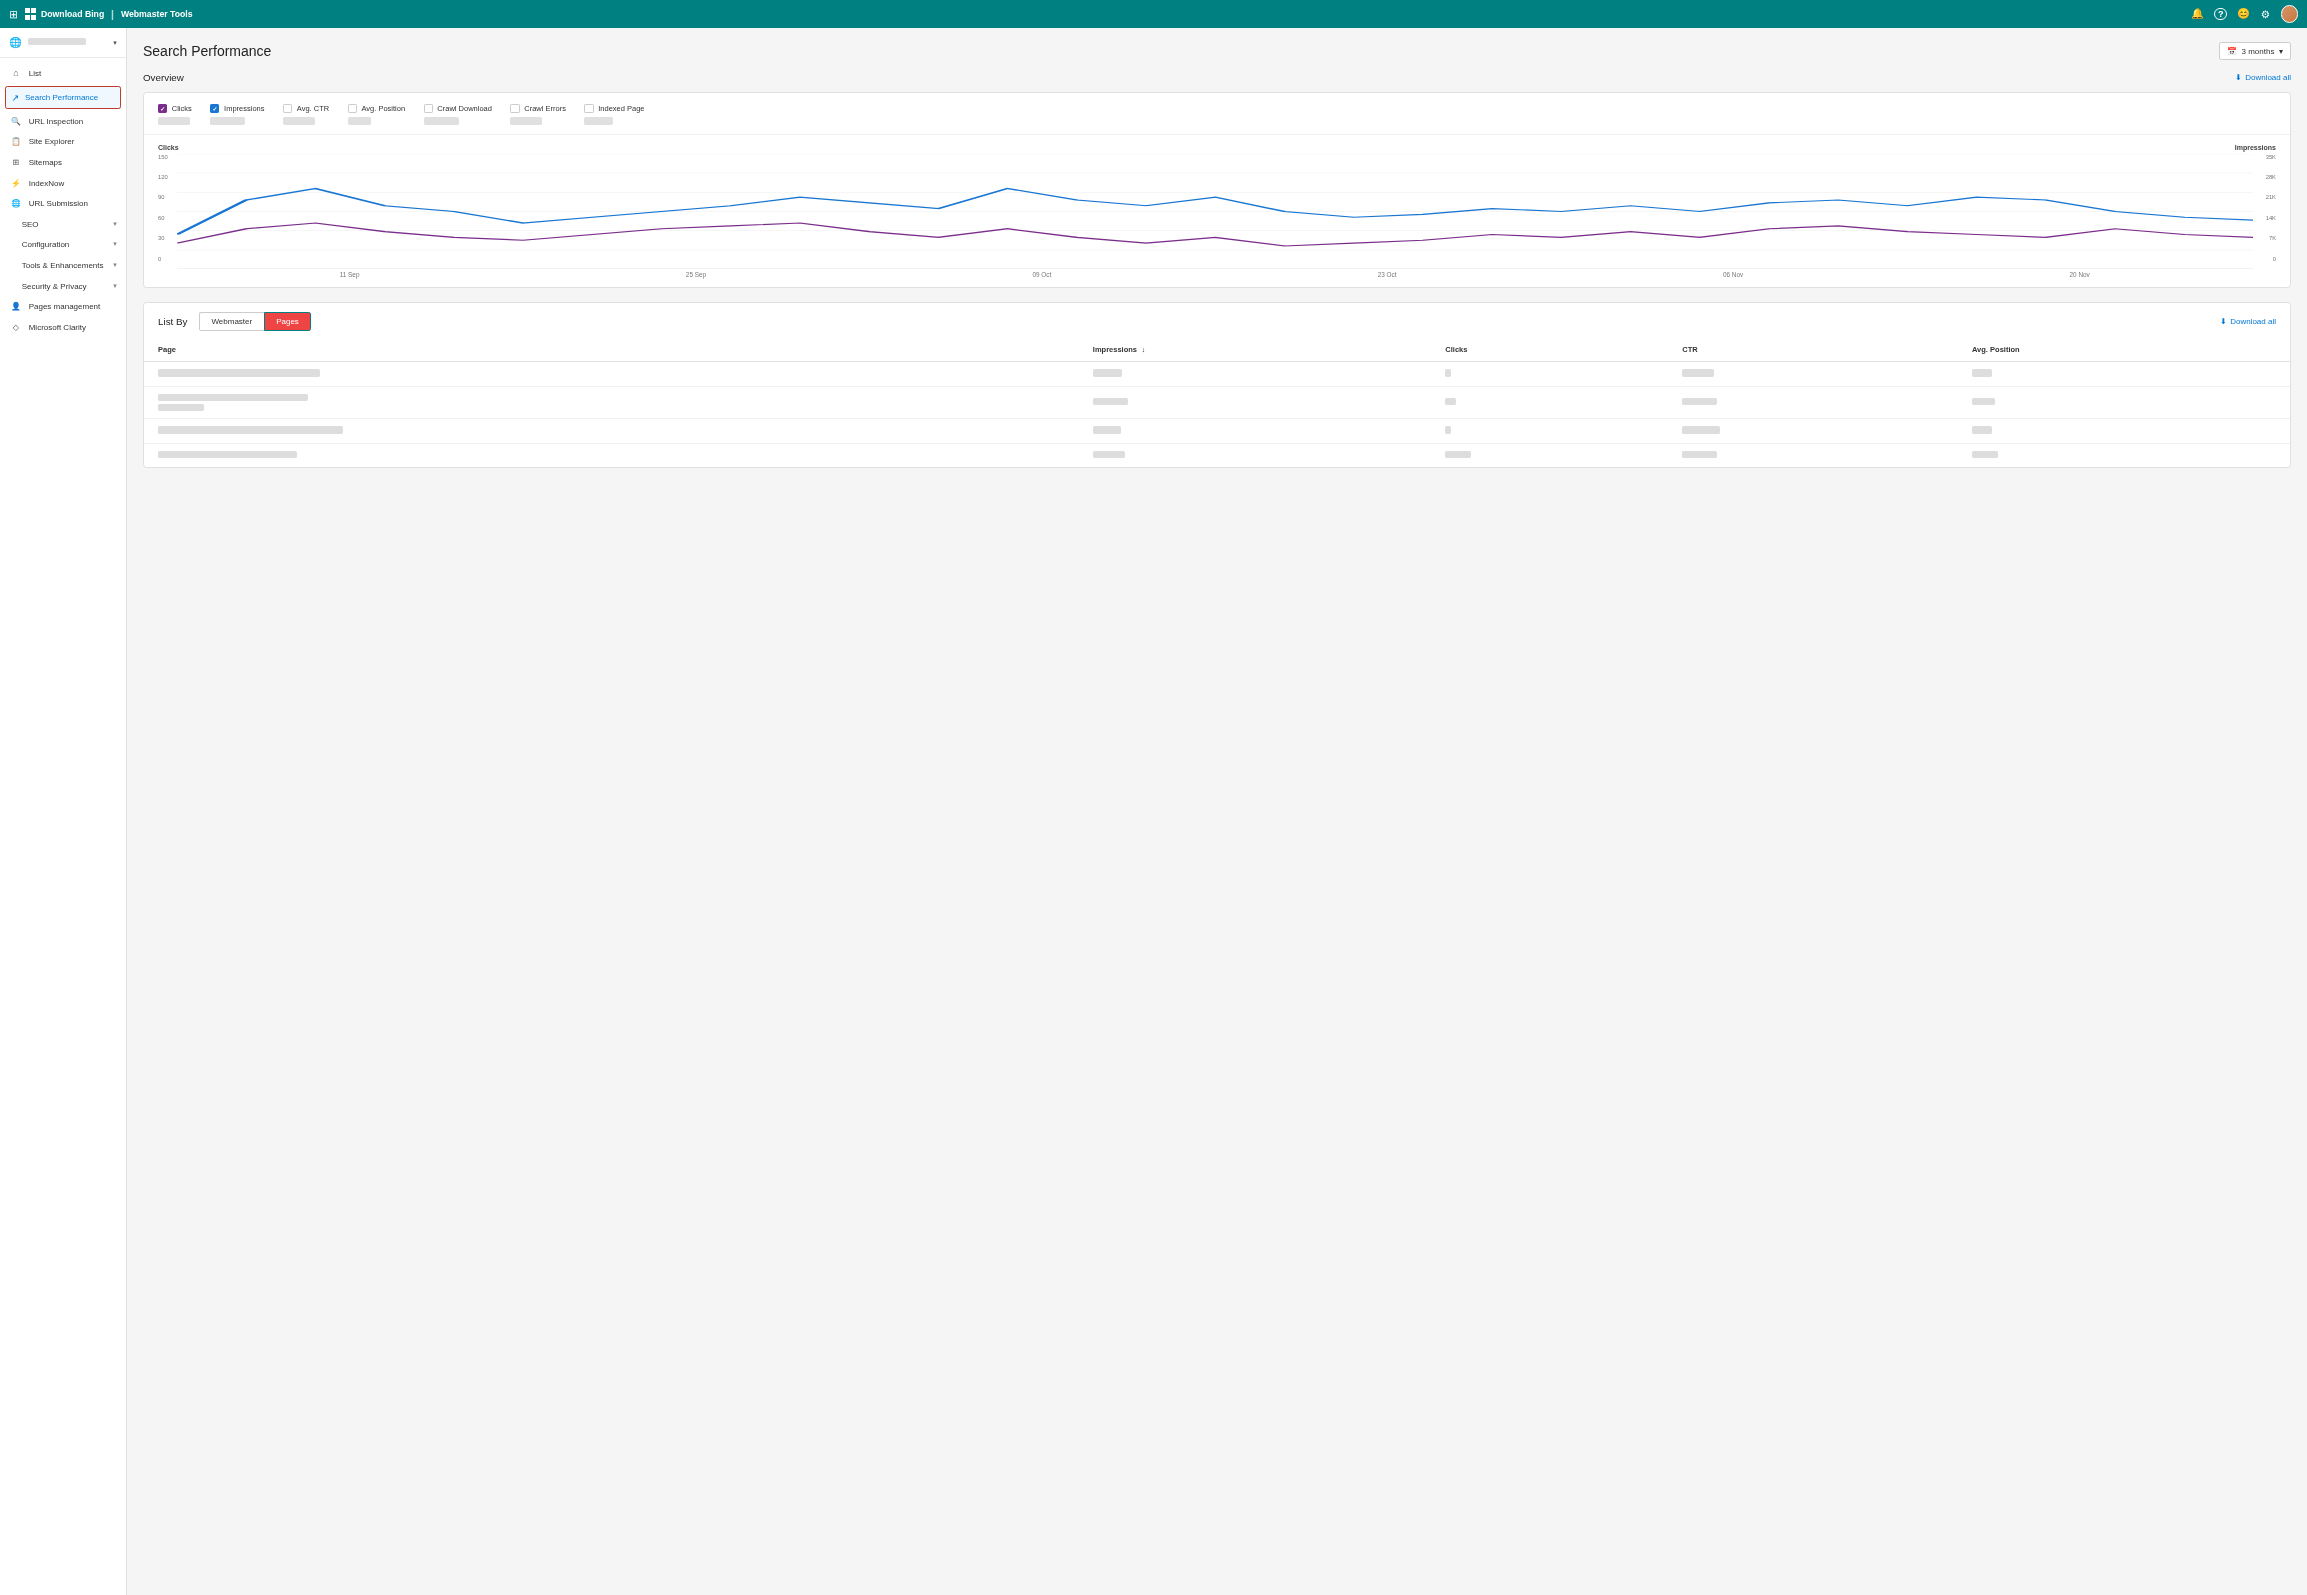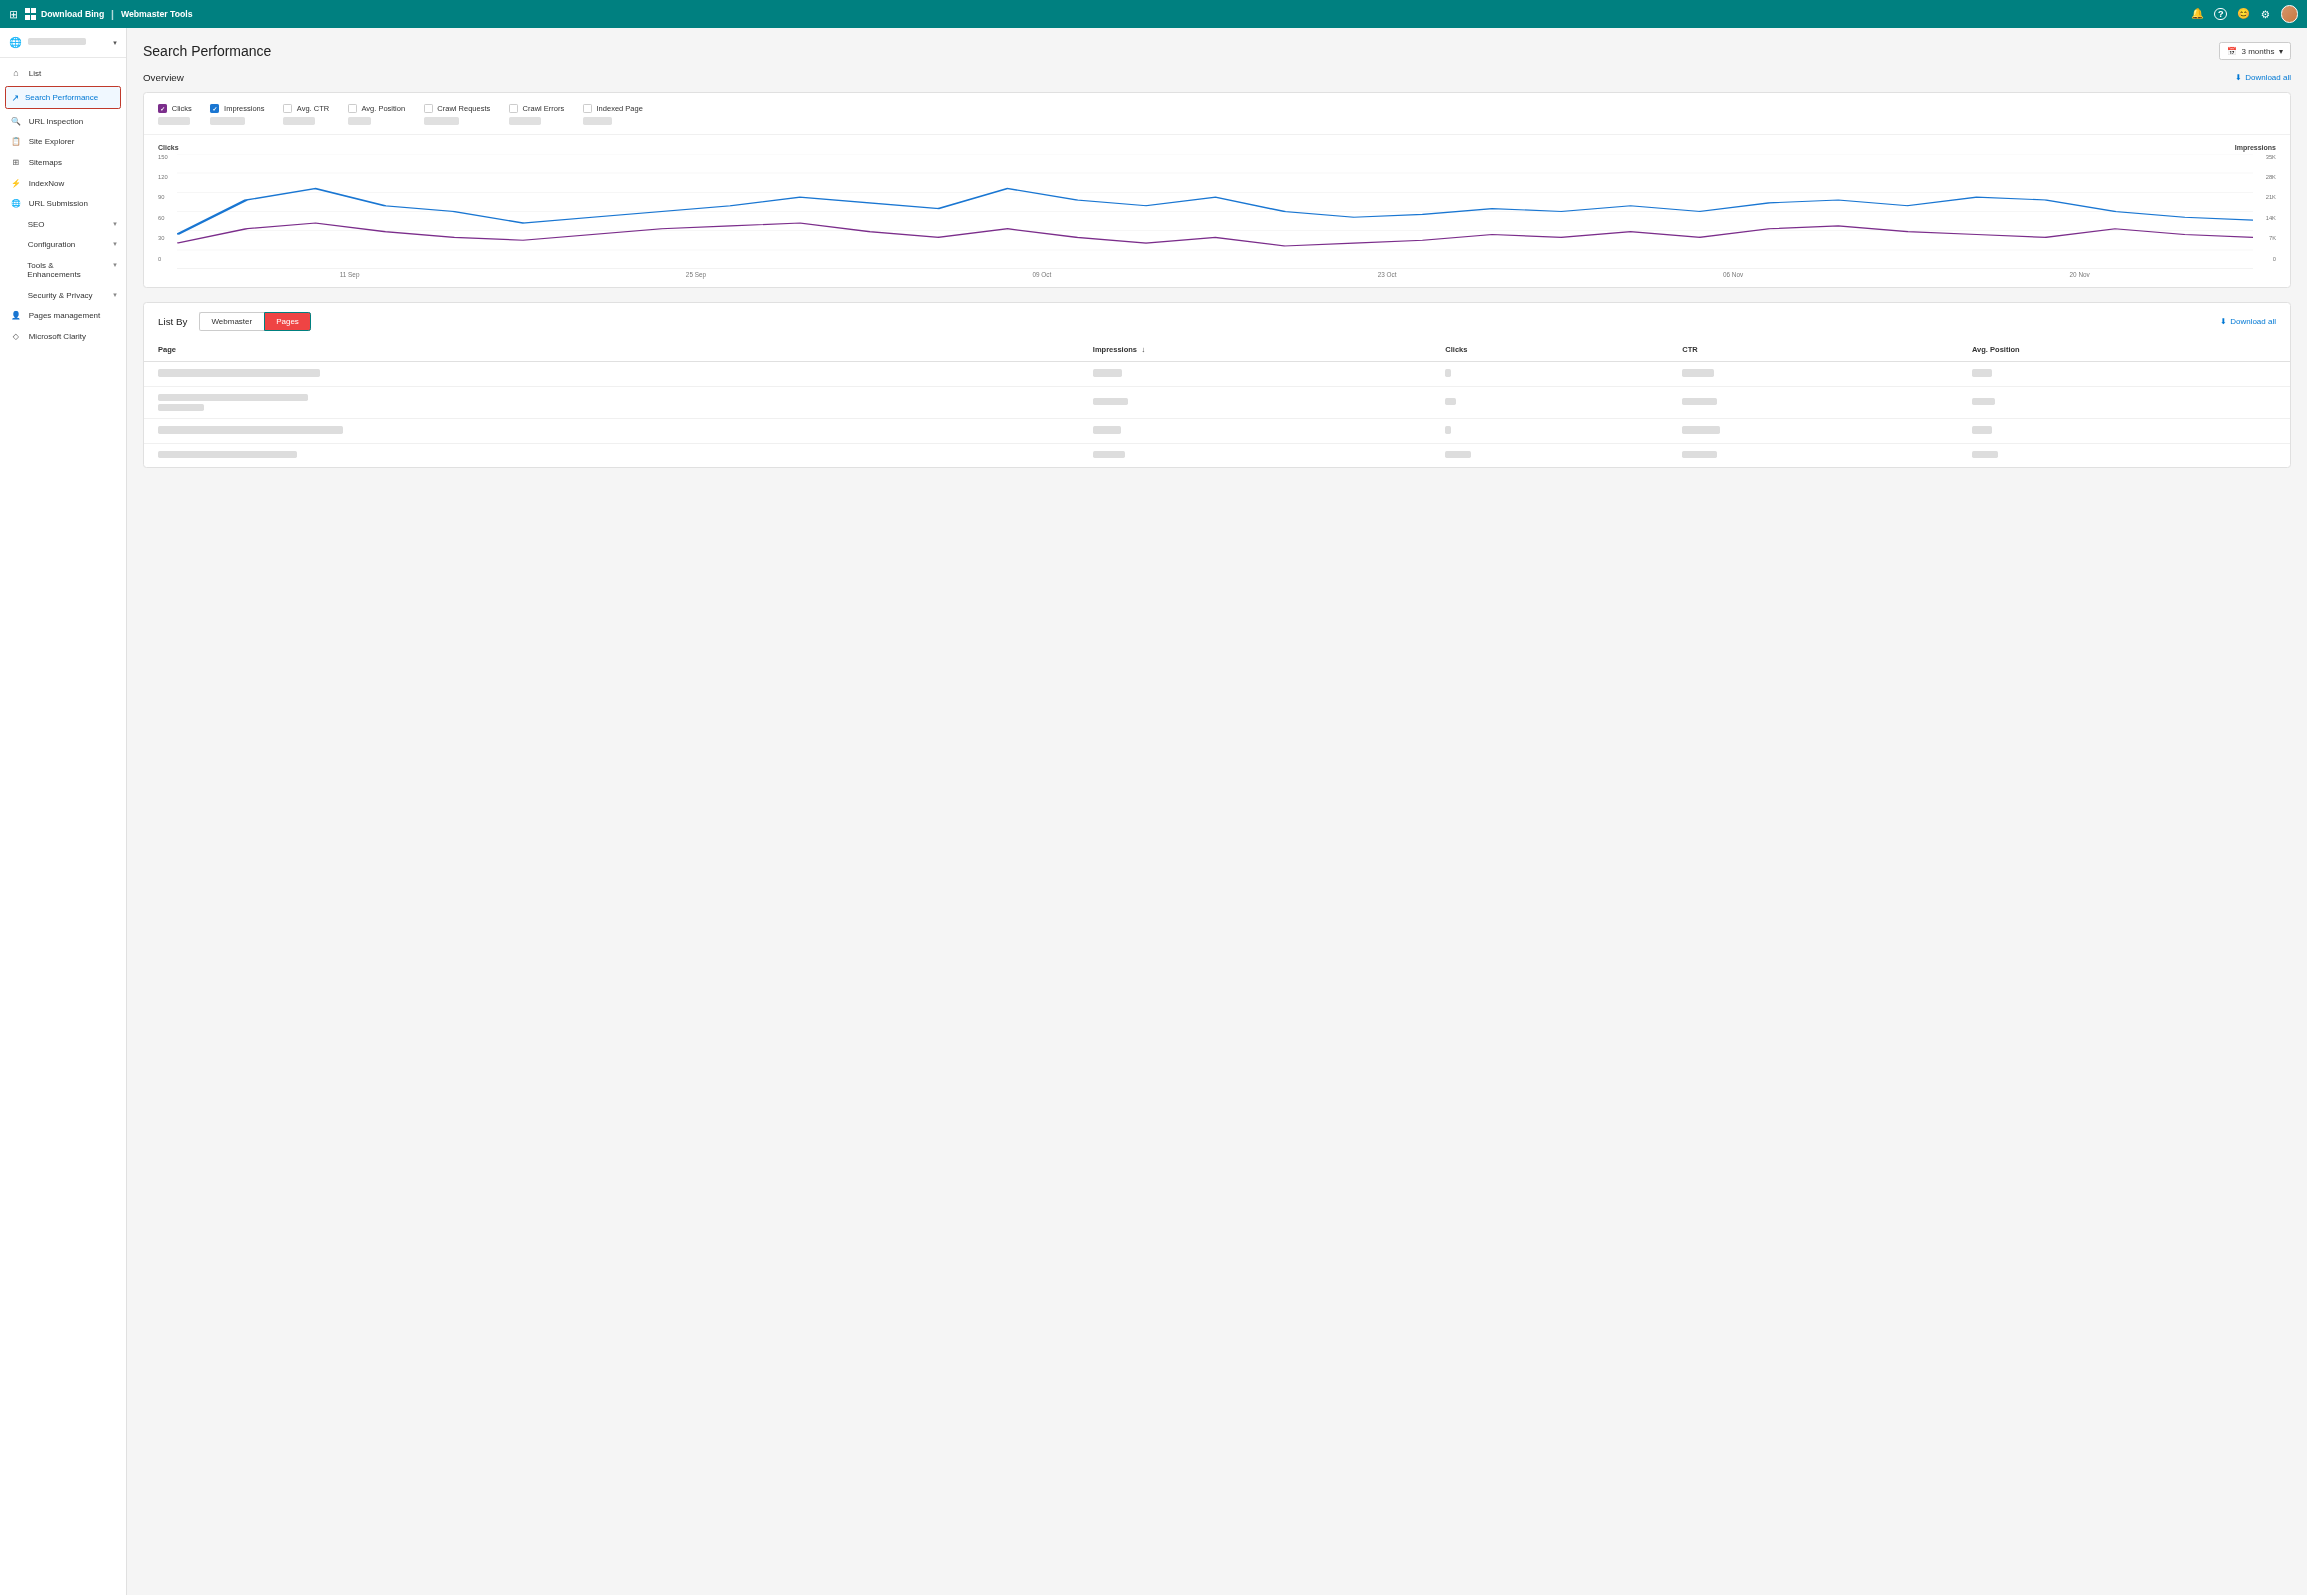--- a/index.html
+++ b/index.html
@@ -56,21 +56,21 @@
       cursor: pointer;
       font-size: 8px;
       color: #333;
       border-left: 1.7px solid transparent;
       position: relative;
     }
     .nav-item .icon { font-size: 9.2px; color: #555; width: 11.5px; text-align: center; }
     .nav-section-header {
       display: flex;
       padding: 5.8px 9.2px;
-      gap: 7px;
+      gap: 1px;
       cursor: pointer;
       font-size: 8px;
       color: #333;
       font-weight: 500;
     }
     .nav-section-header .chevron-down { margin-left: auto; font-size: 7px; color: #888; }
 
     
     .content {
       flex: 1;
@@ -361,21 +361,21 @@
           <div class="metric-checkbox">
             <div class="checkbox"></div>
             <span class="metric-label">Avg. Position</span>
           </div>
           <div class="metric-value blurred-text" style="width:23px;"></div>
         </div>
 
         <div class="metric-item">
           <div class="metric-checkbox">
             <div class="checkbox"></div>
-            <span class="metric-label">Crawl Requests</span>
+            <span class="metric-label">Crawl Download</span>
           </div>
           <div class="metric-value blurred-text" style="width:35px;"></div>
         </div>
 
         <div class="metric-item">
           <div class="metric-checkbox">
             <div class="checkbox"></div>
             <span class="metric-label">Crawl Errors</span>
           </div>
           <div class="metric-value blurred-text" style="width:32px;"></div>

